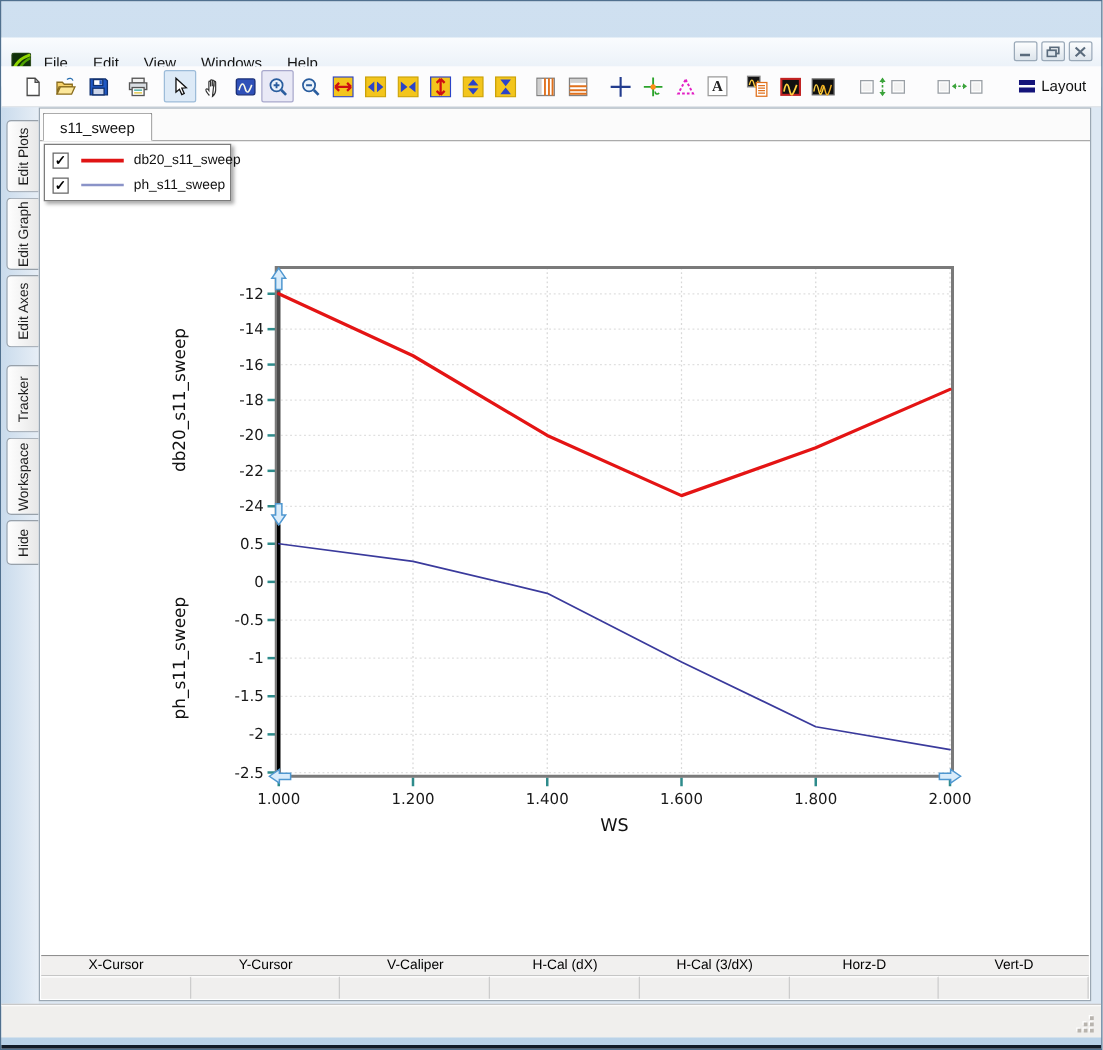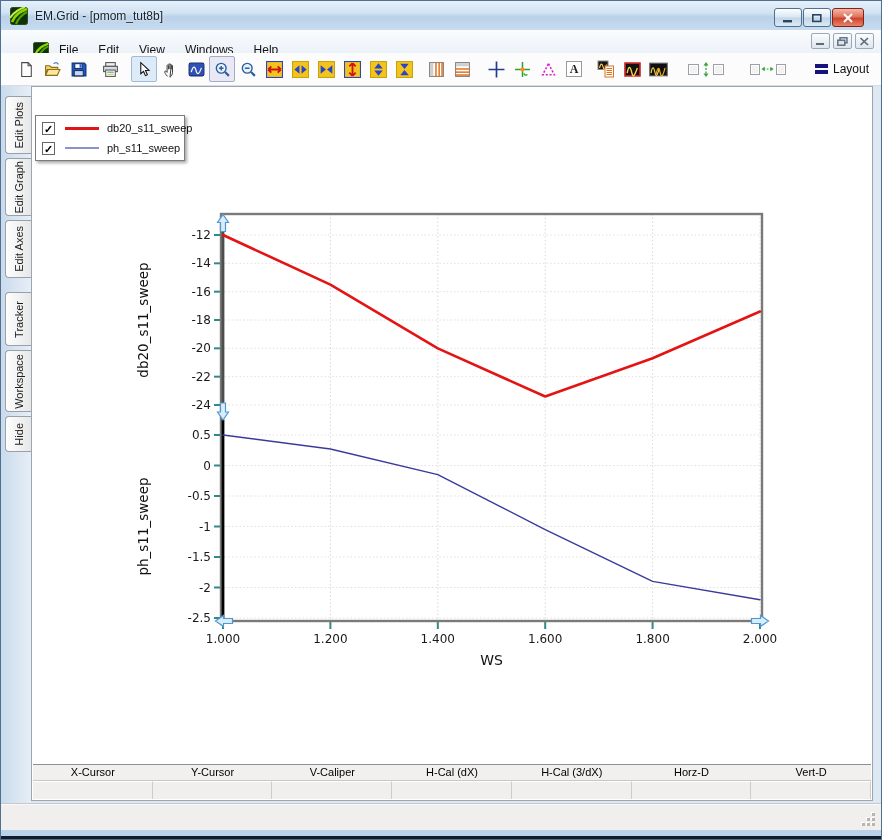--- a/index.html
+++ b/index.html
@@ -12,21 +12,21 @@
     background:linear-gradient(#e6f0fa 0%,#d2e3f3 40%,#b9d1e9 55%,#c8dcef 100%);}
   .appicon{width:18px;height:18px;margin-left:9px;flex:0 0 auto;}
   .title{font-size:12px;color:#15202c;margin-left:7px;text-shadow:0 0 3px #fff;}
   .winbtns{position:absolute;right:17px;top:7px;display:flex;gap:1px;}
   .wbtn{width:28px;height:19px;border:1px solid #51708f;border-radius:3px;display:flex;align-items:center;justify-content:center;
     background:linear-gradient(#fdfeff,#dce8f3 45%,#c3d5e7 55%,#dcebf6);}
   .wbtn.close{width:32px;background:linear-gradient(#f6b6a8,#e2745c 45%,#cf4530 55%,#e98268);border-color:#7e251a;}
 
   
   .menubar{position:absolute;left:0;right:0;top:29px;height:40px;display:flex;align-items:center;
-    background:linear-gradient(#fafcfe,#e2ebf5);border-bottom:1px solid #d2dae2;padding-left:24px;}
+    background:linear-gradient(#fafcfe,#e2ebf5);border-bottom:1px solid #d2dae2;}
   .mappicon{width:16px;height:16px;margin-left:8px;flex:0 0 auto;}
   .menu-item{font-size:12px;color:#141414;padding:3px 10px;cursor:default;}
   .menu-item u{text-decoration:underline;}
   .mdibtns{position:absolute;right:7px;top:3px;display:flex;gap:3px;}
   .mbtn{width:19px;height:16px;border:1px solid #9aa9b8;border-radius:2px;display:flex;align-items:center;justify-content:center;
     background:linear-gradient(#fcfdfe,#dde5ec);}
 
   
   .toolbar{position:absolute;left:0;right:0;top:52px;height:33px;background:#fcfcfd;border-bottom:1px solid #d8dde2;
     display:flex;align-items:center;padding-left:12px;overflow:hidden;}
@@ -80,46 +80,20 @@
   .grip i{position:absolute;width:3px;height:3px;background:#b8b4ae;box-shadow:-1px -1px 0 #fff;}
   .grip i:nth-child(1){right:0;bottom:0;} .grip i:nth-child(2){right:5px;bottom:0;} .grip i:nth-child(3){right:0;bottom:5px;}
   .grip i:nth-child(4){right:10px;bottom:0;} .grip i:nth-child(5){right:5px;bottom:5px;} .grip i:nth-child(6){right:0;bottom:10px;}
   .bottomedge{position:absolute;left:0;right:0;bottom:0;height:3px;background:#121b28;}
 </style>
 </head>
 <body>
 
 <div id="win">
 
-  <div class="titlebar">
-    <svg class="appicon" viewBox="0 0 18 18">
-      <rect x="0.5" y="0.5" width="17" height="17" rx="2" fill="#10300a" stroke="#2a4a1a"></rect>
-      <path d="M2 15 C6 6 12 4 17 2" stroke="#8ed500" stroke-width="2.6" fill="none"></path>
-      <path d="M6 17 C9 10 13 7 17 5" stroke="#4ca300" stroke-width="2.2" fill="none"></path>
-      <path d="M0 11 C5 4 10 2 15 0" stroke="#c2ef4a" stroke-width="2" fill="none"></path>
-    </svg>
-    <span class="title">EM.Grid - [pmom_tut8b]</span>
-    <div class="winbtns">
-      <div class="wbtn">
-        <svg width="12" height="10">
-            <rect x="1" y="7" width="9" height="2.4" fill="#28455f"></rect>
-          </svg>
-      </div>
-      <div class="wbtn">
-        <svg width="12" height="10">
-            <rect x="1.8" y="1.8" width="8" height="6.6" fill="none" stroke="#28455f" stroke-width="1.6"></rect>
-          </svg>
-      </div>
-      <div class="wbtn close">
-        <svg width="12" height="10">
-            <path d="M2 1l8 8M10 1l-8 8" stroke="#fff" stroke-width="2"></path>
-          </svg>
-      </div>
-    </div>
-  </div>
 
   <div class="menubar">
     <svg class="mappicon" viewBox="0 0 18 18">
       <rect x="0.5" y="0.5" width="17" height="17" rx="2" fill="#10300a" stroke="#2a4a1a"></rect>
       <path d="M2 15 C6 6 12 4 17 2" stroke="#8ed500" stroke-width="2.6" fill="none"></path>
       <path d="M6 17 C9 10 13 7 17 5" stroke="#4ca300" stroke-width="2.2" fill="none"></path>
     </svg>
     <span class="menu-item u1"><u>F</u>ile</span>
     <span class="menu-item u1"><u>E</u>dit</span>
     <span class="menu-item u1"><u>V</u>iew</span>
@@ -347,20 +321,23 @@
         </div>
       <div class="stab">
           <span>Workspace</span>
         </div>
       <div class="stab">
           <span>Hide</span>
         </div>
     </div>
 
     <div class="content">
+      <div class="tabstrip">
+        <div class="dtab">s11_sweep</div>
+      </div>
 
       <div class="legend">
         <div id="legend-rows">
             <div class="lrow">
               <span class="cb">✓</span>
               <span class="lsample" style="background: rgb(224, 20, 20); height: 3px;"></span>
               <span class="llabel">db20_s11_sweep</span>
             </div>
             <div class="lrow">
               <span class="cb">✓</span>

